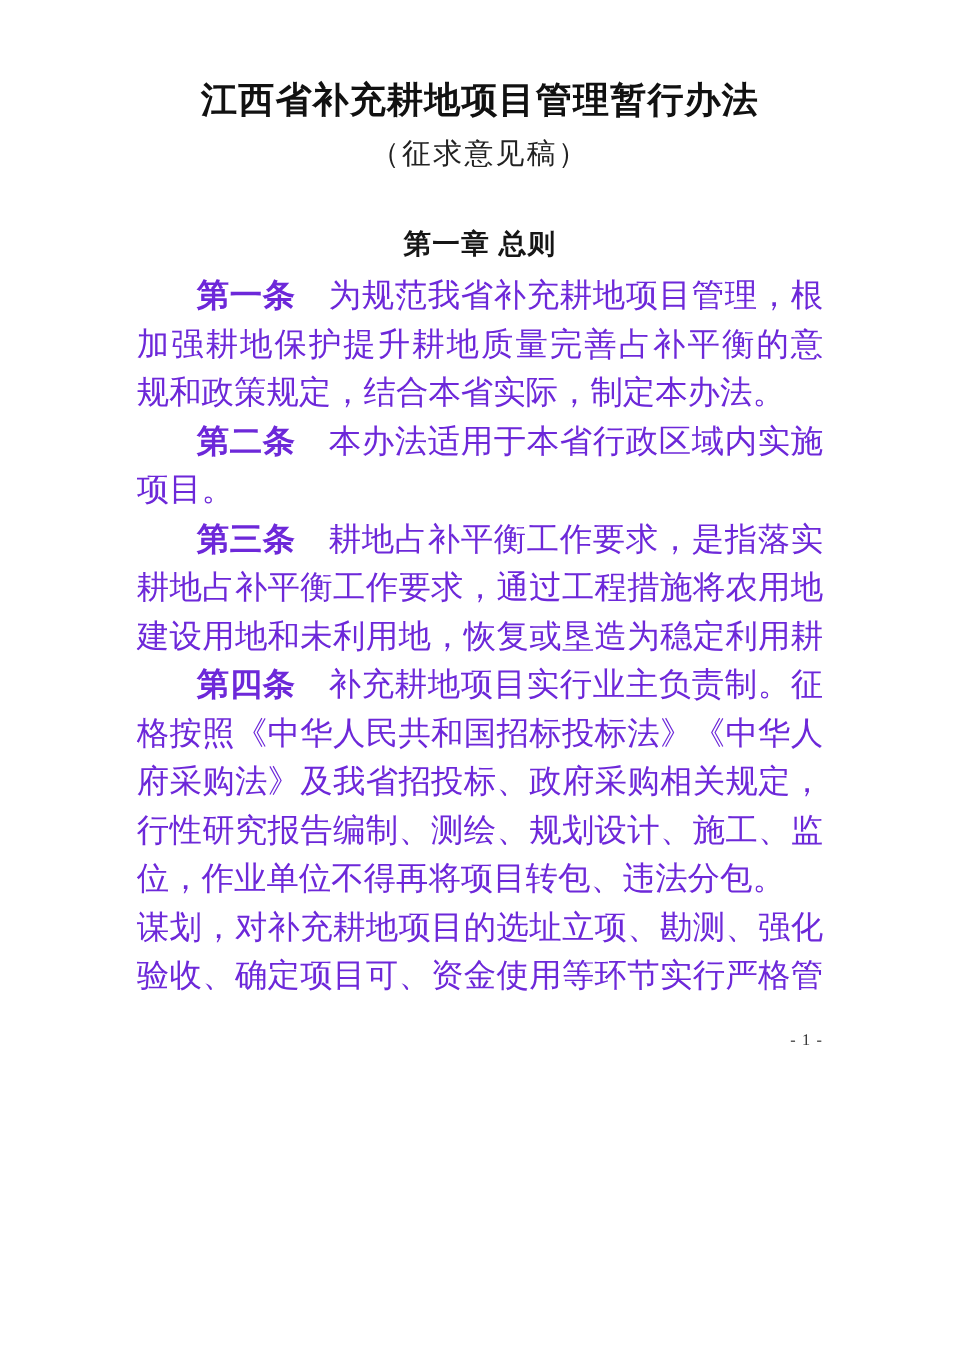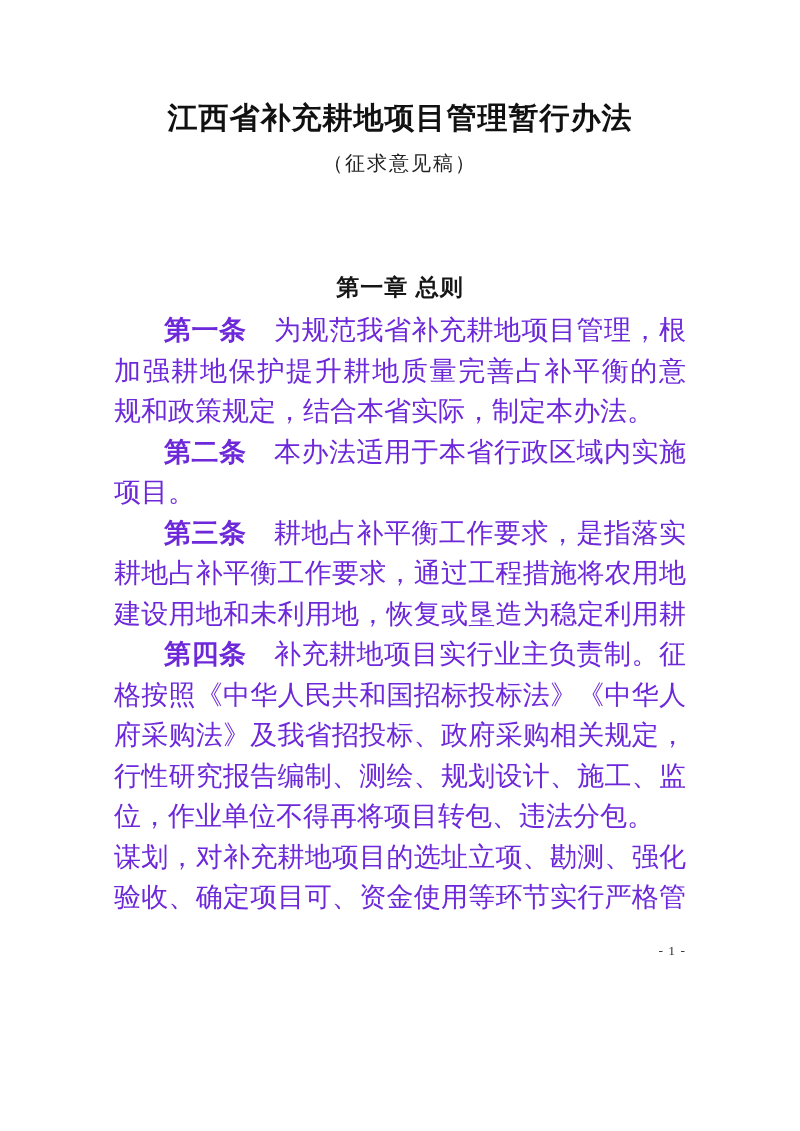--- a/index.html
+++ b/index.html
@@ -9,40 +9,40 @@
     width: 800px;
     height: 1131px;
     background: #ffffff;
     overflow: hidden;
     font-family: "Liberation Serif", "DejaVu Serif", serif;
     color: #1c1c1c;
   }
   .doc {
     width: 572px;
     margin: 0 auto;
-    padding-top: 96px;
+    padding-top: 62px;
   }
   .doc-title {
     font-size: 30px;
     font-weight: bold;
     line-height: 44px;
     text-align: center;
     letter-spacing: 1px;
     color: #111111;
   }
   .doc-subtitle {
     margin-top: 8px;
-    font-size: 20px;
+    font-size: 24px;
     line-height: 30px;
     text-align: center;
     letter-spacing: 2px;
     color: #222222;
   }
   .chapter-heading {
-    margin-top: 95px;
+    margin-top: 45px;
     font-size: 23px;
     font-weight: bold;
     line-height: 28px;
     text-align: center;
     letter-spacing: 1px;
     font-family: "Liberation Sans", "DejaVu Sans", sans-serif;
     color: #161616;
   }
   .body-block { margin-top: 9px; }
   .line {

